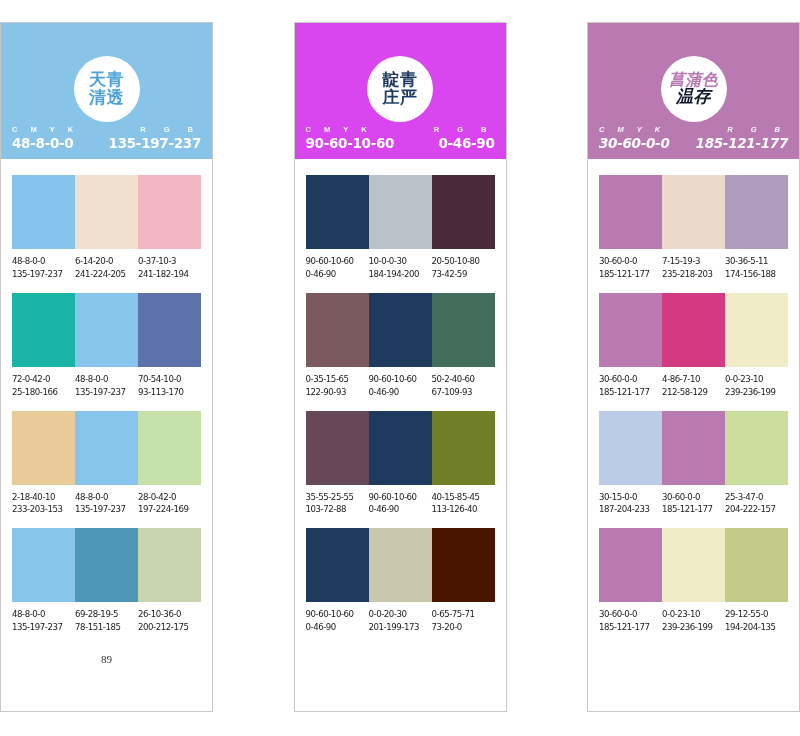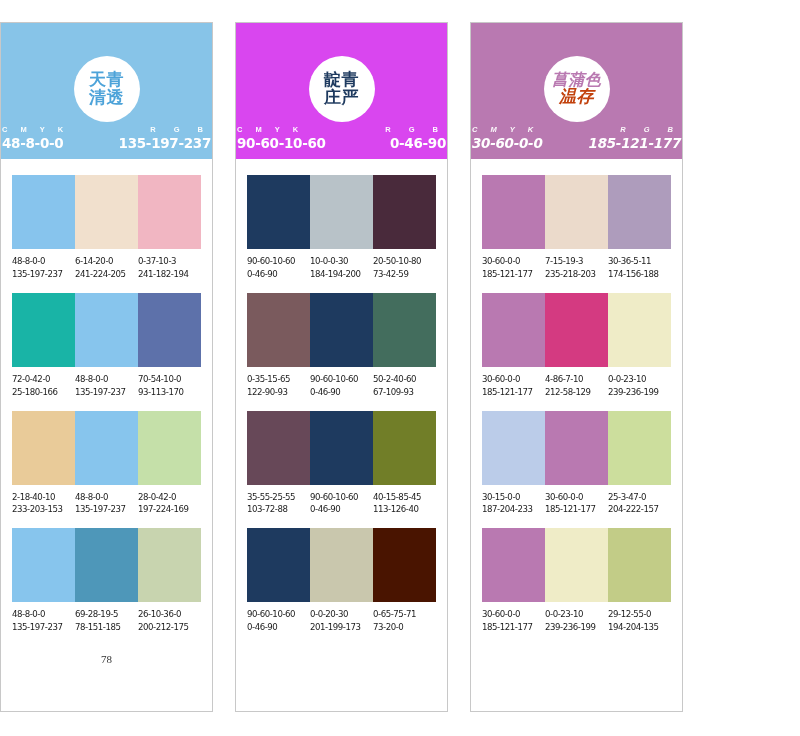--- a/index.html
+++ b/index.html
@@ -12,21 +12,21 @@
     background: #ffffff;
     font-family: "Liberation Sans", sans-serif;
     overflow: hidden;
   }
 
   .sheet {
     position: relative;
     width: 800px;
     height: 736px;
     display: flex;
-    justify-content: flex-start;
+    justify-content: space-between;
     gap: 22px;
     padding-top: 22px;
     box-sizing: border-box;
   }
 
   .card {
     width: 213px;
     height: 690px;
     border: 1px solid #c8c8c8;
     background: #ffffff;
@@ -67,21 +67,21 @@
   }
   .badge-line.small {
     font-size: 16px;
   }
 
   .codes {
     position: absolute;
     left: 0;
     right: 0;
     bottom: 8px;
-    padding: 0 1px;
+    padding: 0 11px;
     box-sizing: border-box;
     display: flex;
     justify-content: space-between;
     align-items: flex-end;
   }
   .code-block {
     color: #ffffff;
     text-align: left;
   }
   .code-block.right {
@@ -254,21 +254,21 @@
             <div class="label-cell">
               <span class="label-cmyk">69-28-19-5</span>
               <span class="label-rgb">78-151-185</span>
             </div>
             <div class="label-cell">
               <span class="label-cmyk">26-10-36-0</span>
               <span class="label-rgb">200-212-175</span>
             </div>
           </div>
         </div>
-        <div class="page-number">78</div>
+        <div class="page-number">89</div>
     </div>
   </div>
 
   <div class="card">
     <div class="card-header" style="background: #d946ef;">
       <div class="badge">
         <span class="badge-line" style="color: rgb(30, 58, 95);">靛青</span>
         <span class="badge-line" style="color: rgb(30, 58, 95);">庄严</span>
       </div>
       <div class="codes">
@@ -367,21 +367,21 @@
             </div>
           </div>
         </div>
     </div>
   </div>
 
   <div class="card">
     <div class="card-header" style="background: rgb(185, 121, 177); font-style: italic;">
       <div class="badge">
         <span class="badge-line small" style="color: rgb(185, 121, 177);">菖蒲色</span>
-        <span class="badge-line" style="color: #c2410c;">温存</span>
+        <span class="badge-line" style="color: #0f172a;">温存</span>
       </div>
       <div class="codes">
         <div class="code-block">
           <div class="code-letters">C M Y K</div>
           <div class="code-value">30-60-0-0</div>
         </div>
         <div class="code-block right">
           <div class="code-letters rgb">R G B</div>
           <div class="code-value">185-121-177</div>
         </div>

